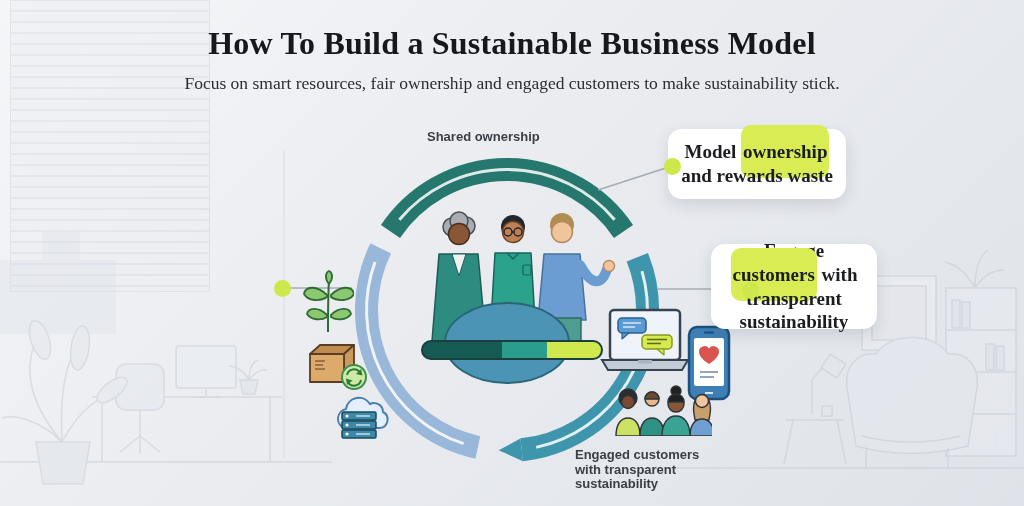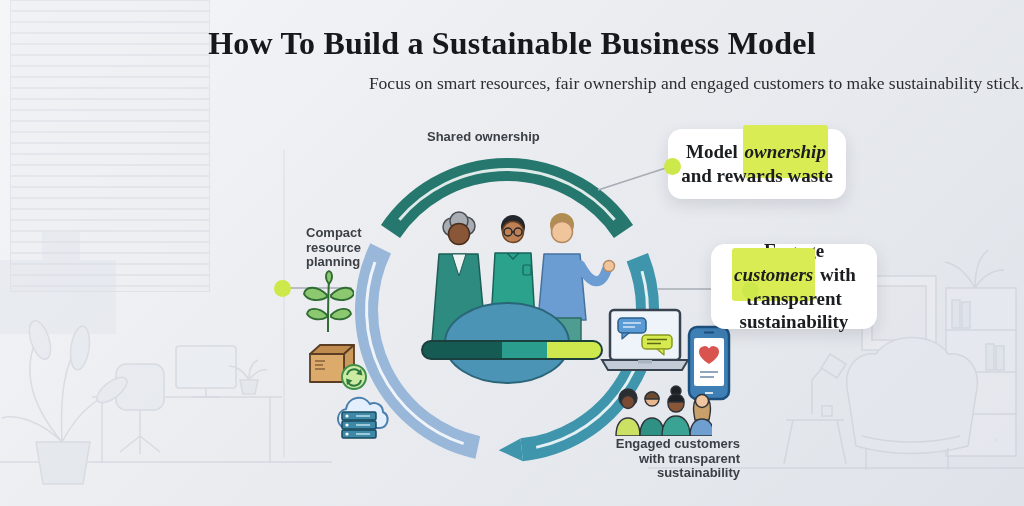--- a/index.html
+++ b/index.html
@@ -2,27 +2,27 @@
 <html><head>
 <meta charset="utf-8">
 <style>
   html,body{margin:0;padding:0;}
   .canvas{position:relative;width:1024px;height:506px;overflow:hidden;
     background:linear-gradient(135deg,#f5f6f8 0%,#eaecf0 45%,#dfe3e9 100%);
     font-family:"Liberation Sans",sans-serif;}
   .abs{position:absolute;}
   .title{position:absolute;left:0;right:0;top:26px;text-align:center;
     font:700 32px/1.1 "Liberation Serif",serif;color:#17181b;letter-spacing:.2px;}
-  .subtitle{position:absolute;left:0;right:0;top:73px;text-align:right;
+  .subtitle{position:absolute;left:0;right:0;top:73px;text-align:center;
     font:400 17.5px/1.2 "Liberation Serif",serif;color:#2b2d31;}
   .callout{position:absolute;background:#fff;border-radius:14px;
     box-shadow:0 6px 16px rgba(40,50,60,.13);display:flex;align-items:center;justify-content:center;
     text-align:center;font:700 19px/1.24 "Liberation Serif",serif;color:#1b1d20;
     padding:8px 10px;box-sizing:border-box;}
-  .hl{background:#d9ec54;border-radius:3px;padding:16px 2px;font-style:italic;}
+  .hl{background:#d9ec54;border-radius:10px;padding:16px 2px;}
   .dot{position:absolute;width:17px;height:17px;border-radius:50%;background:#cde84a;}
   .slabel{position:absolute;font:600 13px/1.12 "Liberation Sans",sans-serif;color:#3a3f45;white-space:pre-line;}
   .blinds{position:absolute;left:10px;top:0;width:200px;height:292px;opacity:.45;
     background:repeating-linear-gradient(#eceef2 0 9px,#d3d8e0 9px 11px);
     border:1px solid #cdd2da;box-sizing:border-box;}
   svg{display:block;}
 </style>
 </head>
 <body>
 
@@ -206,24 +206,21 @@
       <circle cx="90" cy="17" r="6.5" fill="#efc6a0"></circle>
       <path d="M78 52c0-11 5-17 12-17s12 6 12 17Z" fill="#6f9fd0"></path>
       <circle cx="64" cy="7" r="5" fill="#1e2124"></circle>
       <circle cx="64" cy="20" r="8" fill="#8a5638"></circle>
       <path d="M56 18a8 8 0 0 1 16 0Z" fill="#1e2124"></path>
       <path d="M50 52c0-13 6-20 14-20s14 7 14 20Z" fill="#3aa393"></path>
     </g>
   </svg>
 
   <div class="slabel" style="left:427px;top:130px;width:160px;text-align:left">Shared ownership</div>
-  <div class="slabel" style="left:306px;top:226px;width:90px;text-align:left">Compact
-resource
-planning</div>
-  <div class="slabel" style="left:575px;top:437px;width:165px;text-align:right">Engaged customers
+  <div class="slabel" style="left:575px;top:448px;width:165px;text-align:left">Engaged customers
 with transparent
 sustainability</div>
 
   <div class="callout" style="left:668px;top:129px;width:178px;height:70px">
     <span><span>Model </span><span class="hl">ownership</span><span> and rewards waste</span></span>
   </div>
   <div class="callout" style="left:711px;top:244px;width:166px;height:85px">
     <span><span>Engage </span><span class="hl">customers</span><span> with transparent sustainability</span></span>
   </div>
 

